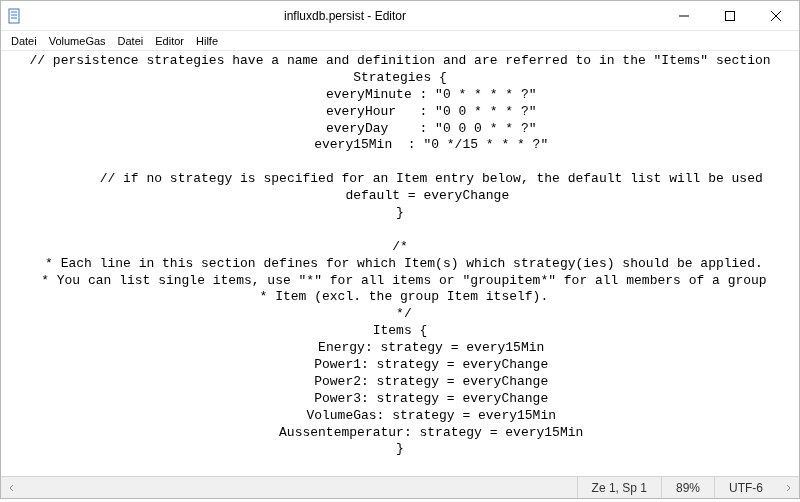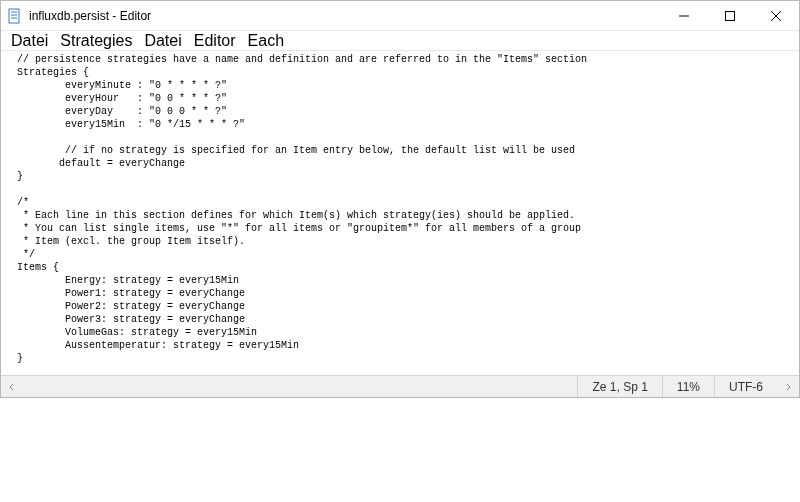--- a/index.html
+++ b/index.html
@@ -1,26 +1,26 @@
 <!DOCTYPE html>
 <html><head>
   <meta charset="utf-8">
   <style>
     * { margin: 0; padding: 0; box-sizing: border-box; }
     html, body { width: 800px; height: 502px; font-family: 'Segoe UI', Tahoma, sans-serif; overflow: hidden; background: #fff; }
-    .window { width: 800px; height: 398px; display: flex; flex-direction: column; border: 1px solid #b8b8b8; background: #86efac; }
+    .window { width: 800px; height: 499px; display: flex; flex-direction: column; border: 1px solid #b8b8b8; background: #86efac; text-align: center; }
     .titlebar { height: 30px; background: #fff; display: flex; align-items: center; padding-left: 6px; border-bottom: 1px solid #e8e8e8; }
     .title-icon { width: 16px; height: 16px; margin-right: 6px; display:flex; align-items:center; justify-content:center; }
     .title-text { font-size: 12px; color: #000; flex: 1; }
     .win-controls { display: flex; height: 100%; }
     .win-btn { width: 46px; height: 30px; display: flex; align-items: center; justify-content: center; cursor: default; }
     .win-btn svg { width: 10px; height: 10px; }
-    .menubar { height: 20px; background: #fff; display: flex; align-items: center; padding-left: 4px; font-size: 16px; color: #000; border-bottom: 1px solid #e8e8e8; }
+    .menubar { height: 20px; background: #fff; display: flex; align-items: center; padding-left: 4px; font-size: 11px; color: #000; border-bottom: 1px solid #e8e8e8; }
     .menu-item { padding: 2px 6px; cursor: default; }
-    .editor { flex: 1; background: #fff; overflow: auto; padding: 2px 16px; font-family: Consolas, 'Courier New', monospace; font-size: 10px; line-height: 1.3; color: #000; white-space: pre; }
+    .editor { flex: 1; background: #fff; overflow: auto; padding: 2px 16px; font-family: Consolas, 'Courier New', monospace; font-size: 13px; line-height: 1.3; color: #000; white-space: pre; }
     .statusbar { height: 22px; background: #f0f0f0; border-top: 1px solid #d4d4d4; display: flex; align-items: center; font-size: 12px; color: #333; }
     .sb-left { width: 22px; display:flex; align-items:center; justify-content:center; color:#888; }
     .sb-right { width: 22px; display:flex; align-items:center; justify-content:center; color:#888; }
     .sb-spacer { flex: 1; }
     .sb-cell { padding: 0 14px; border-left: 1px solid #d4d4d4; height: 100%; display:flex; align-items:center; }
     .sb-cell.first { border-left: 1px solid #d4d4d4; }
   </style>
 </head>
 <body>
 
@@ -51,24 +51,24 @@
         <svg viewBox="0 0 10 10">
             <line x1="0" y1="0" x2="10" y2="10" stroke="#000" stroke-width="1"></line>
             <line x1="10" y1="0" x2="0" y2="10" stroke="#000" stroke-width="1"></line>
           </svg>
       </div>
     </div>
   </div>
 
   <div class="menubar">
     <span class="menu-item">Datei</span>
-    <span class="menu-item">Strategies</span>
+    <span class="menu-item">VolumeGas</span>
     <span class="menu-item">Datei</span>
     <span class="menu-item">Editor</span>
-    <span class="menu-item">Each</span>
+    <span class="menu-item">Hilfe</span>
   </div>
 
   <div class="editor">// persistence strategies have a name and definition and are referred to in the "Items" section
 Strategies {
         everyMinute : "0 * * * * ?"
         everyHour   : "0 0 * * * ?"
         everyDay    : "0 0 0 * * ?"
         every15Min  : "0 */15 * * * ?"
 
         // if no strategy is specified for an Item entry below, the default list will be used
@@ -90,21 +90,21 @@
 }</div>
 
   <div class="statusbar">
     <div class="sb-left">
       <svg width="8" height="8" viewBox="0 0 8 8">
           <polyline points="5,1 2,4 5,7" fill="none" stroke="#888" stroke-width="1"></polyline>
         </svg>
     </div>
     <div class="sb-spacer"></div>
     <div class="sb-cell first">Ze 1, Sp 1</div>
-    <div class="sb-cell">11%</div>
+    <div class="sb-cell">89%</div>
     <div class="sb-cell">UTF-6</div>
     <div class="sb-right">
       <svg width="8" height="8" viewBox="0 0 8 8">
           <polyline points="3,1 6,4 3,7" fill="none" stroke="#888" stroke-width="1"></polyline>
         </svg>
     </div>
   </div>
 
 </div>
 

